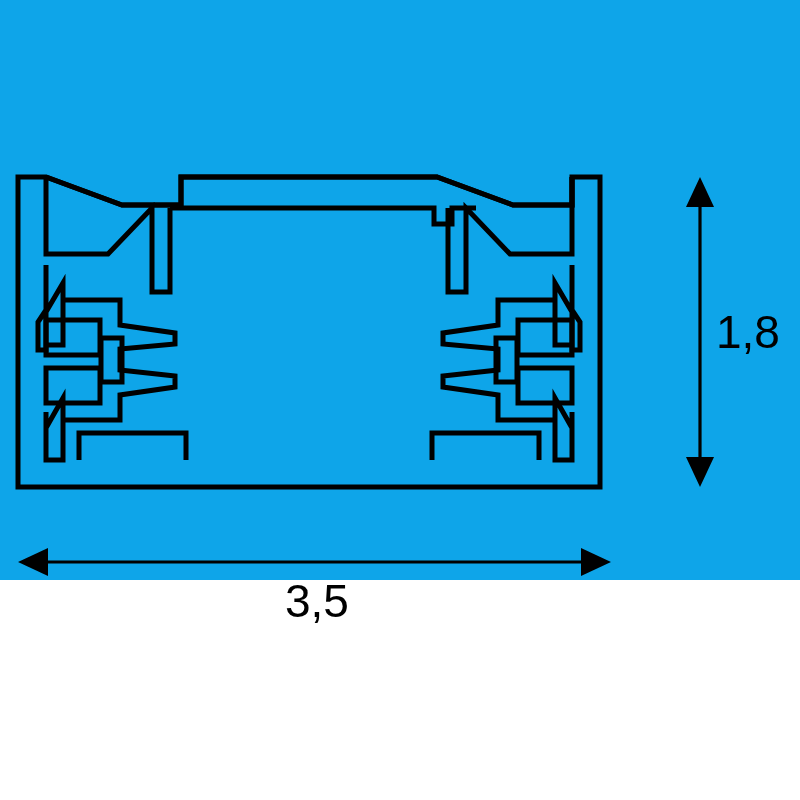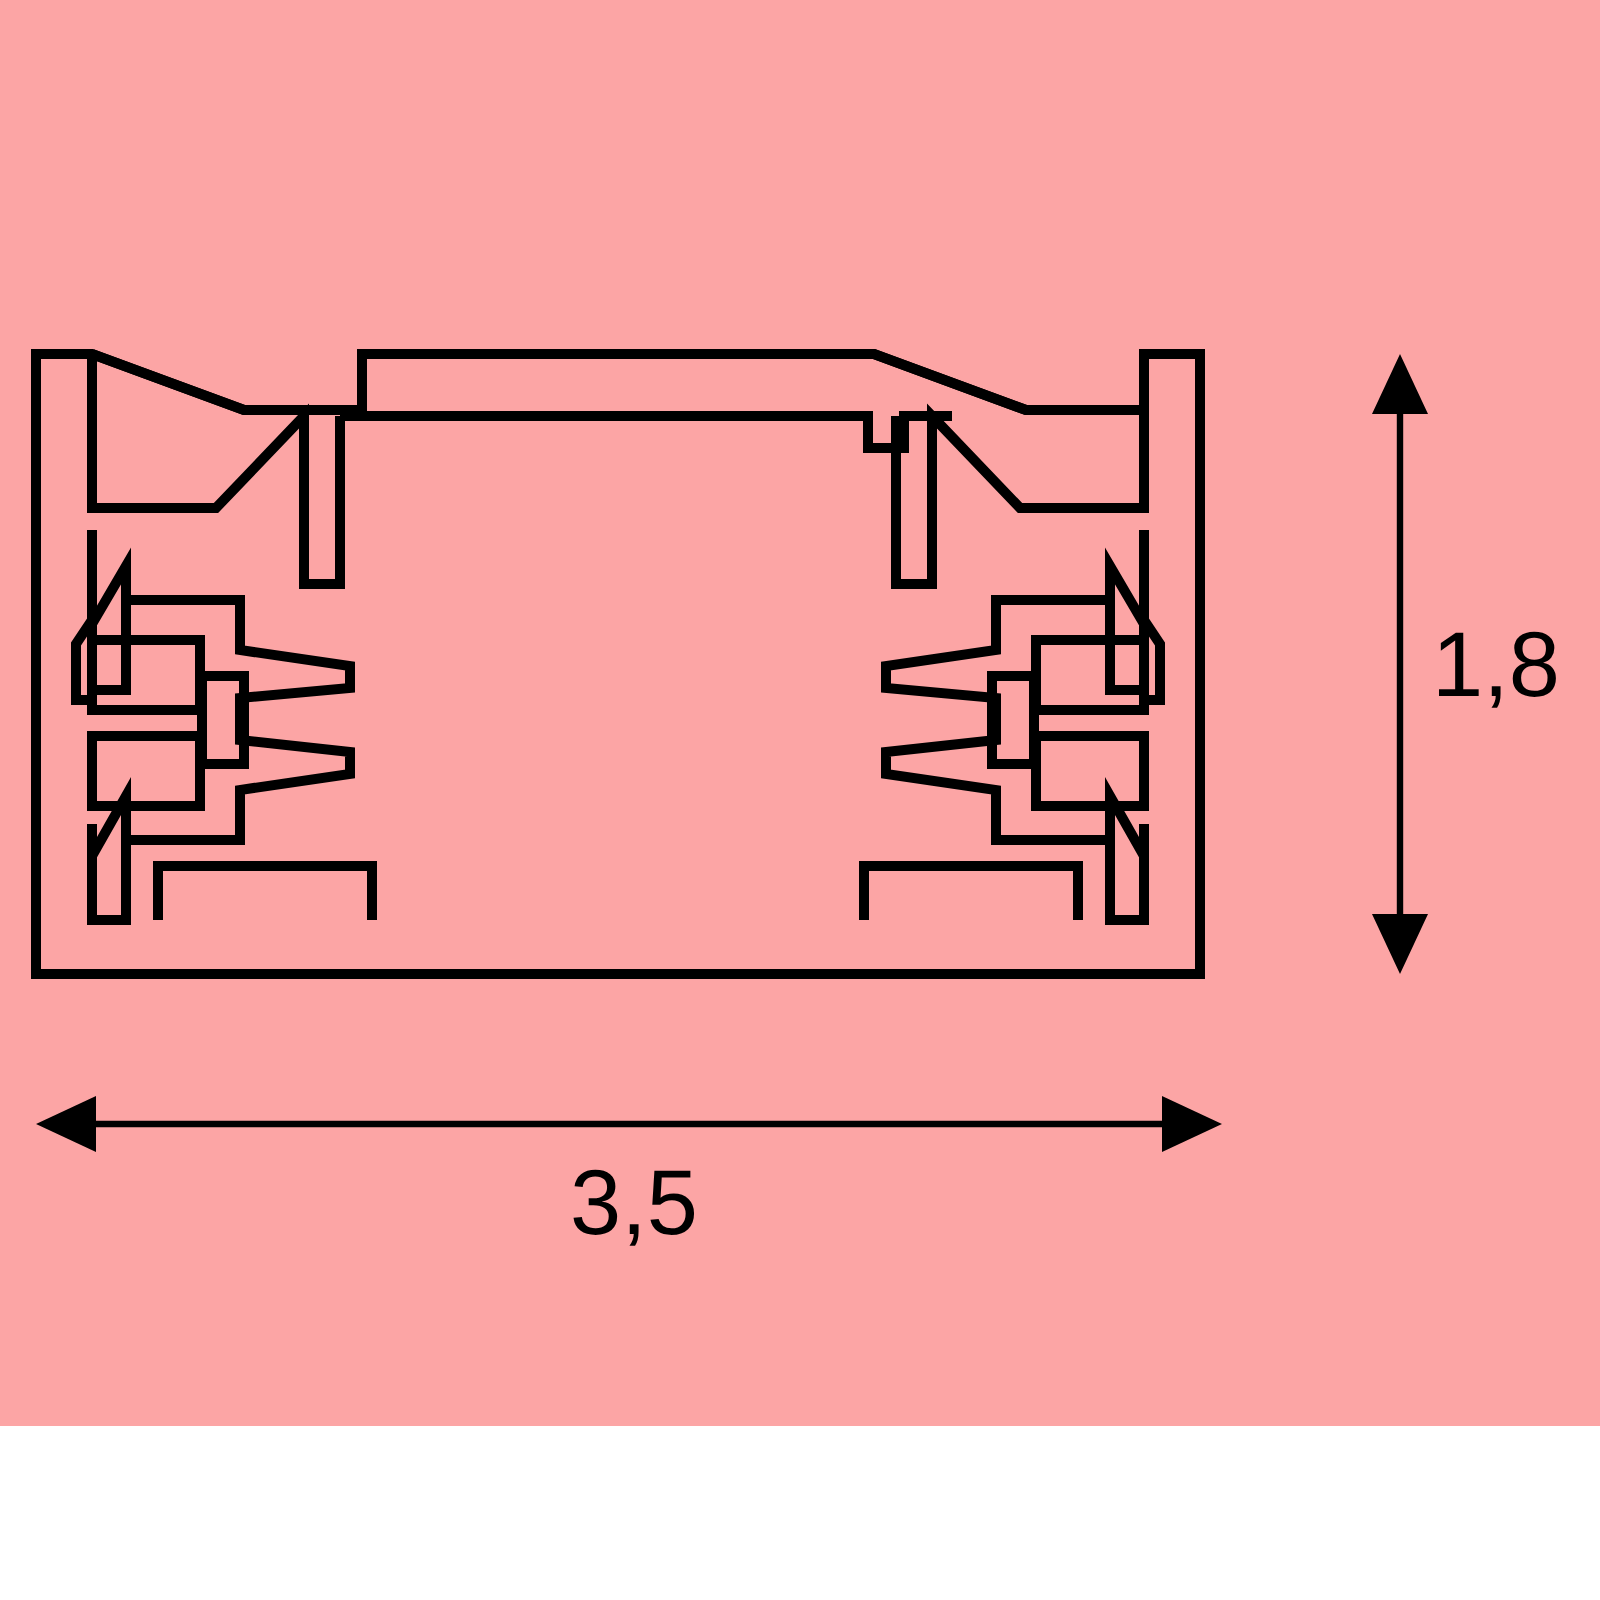--- a/index.html
+++ b/index.html
@@ -13,22 +13,22 @@
     height: 800px;
     font-family: "Liberation Sans", sans-serif;
     overflow: hidden;
     position: relative;
   }
   #drawing-root {
     position: absolute;
     top: 0;
     left: 0;
     width: 800px;
-    height: 713px;
-    background: #fca5a5;
+    height: 580px;
+    background: #0ea5e9;
   }
   svg#technical-drawing {
     display: block;
     width: 800px;
     height: 800px;
   }
   .profile-outline {
     fill: none;
     stroke: #000000;
     stroke-width: 5;

